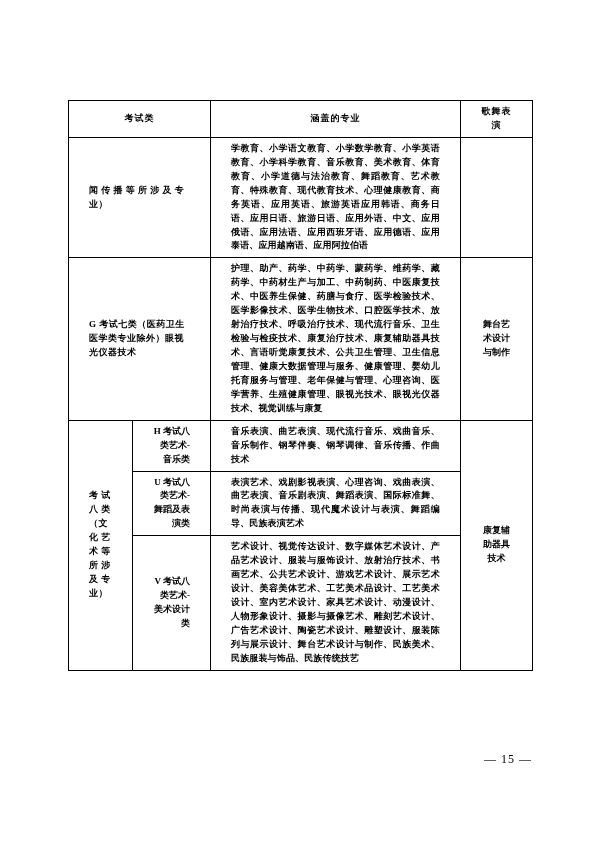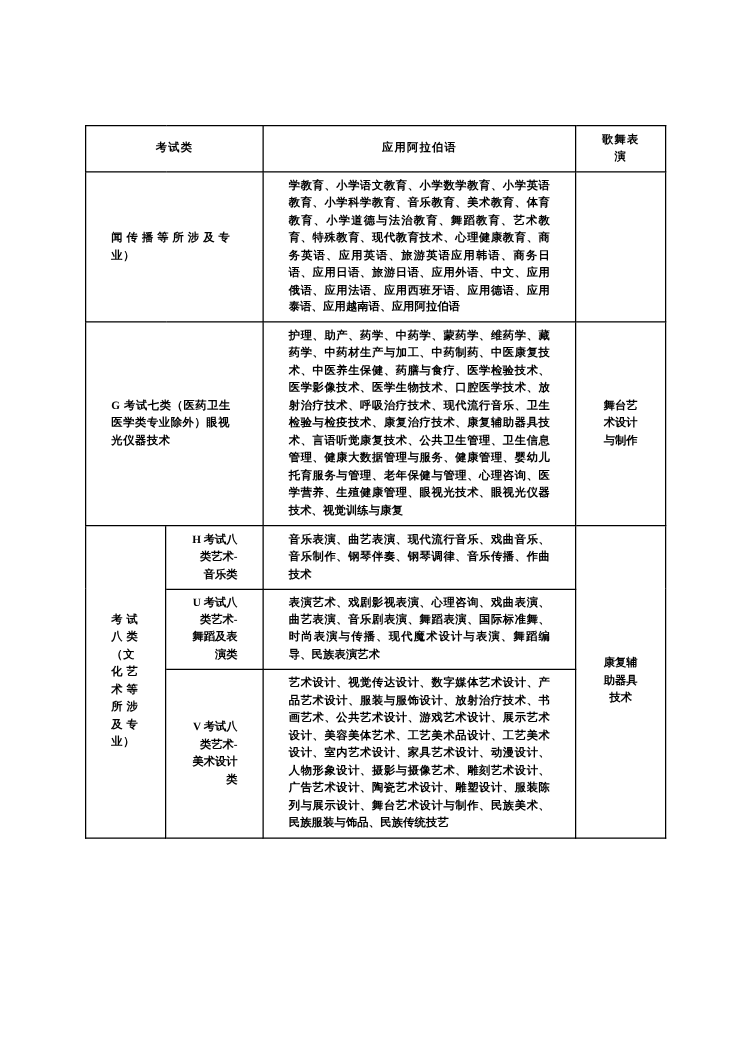--- a/index.html
+++ b/index.html
@@ -93,21 +93,21 @@
   <table class="main">
     <colgroup>
       <col class="col-a">
       <col class="col-b">
       <col class="col-c">
       <col class="col-d">
     </colgroup>
     <thead>
       <tr>
         <th class="hdr" colspan="2">考试类</th>
-        <th class="hdr">应用阿拉伯语</th>
+        <th class="hdr">涵盖的专业</th>
         <th class="hdr">歌舞表演</th>
       </tr>
     </thead>
     <tbody>
       <tr>
         <td class="cat-label" colspan="2">闻 传 播 等 所 涉 及 专 业）</td>
         <td class="body-cell">学教育、小学语文教育、小学数学教育、小学英语教育、小学科学教育、音乐教育、美术教育、体育教育、小学道德与法治教育、舞蹈教育、艺术教育、特殊教育、现代教育技术、心理健康教育、商务英语、应用英语、旅游英语应用韩语、商务日语、应用日语、旅游日语、应用外语、中文、应用俄语、应用法语、应用西班牙语、应用德语、应用泰语、应用越南语、应用阿拉伯语</td>
         <td class="school"></td>
       </tr>
       <tr>
@@ -125,14 +125,15 @@
         <td class="sub-label">U 考试八类艺术-舞蹈及表演类</td>
         <td class="body-cell">表演艺术、戏剧影视表演、心理咨询、戏曲表演、曲艺表演、音乐剧表演、舞蹈表演、国际标准舞、时尚表演与传播、现代魔术设计与表演、舞蹈编导、民族表演艺术</td>
       </tr>
       <tr>
         <td class="sub-label">V 考试八类艺术-美术设计类</td>
         <td class="body-cell">艺术设计、视觉传达设计、数字媒体艺术设计、产品艺术设计、服装与服饰设计、放射治疗技术、书画艺术、公共艺术设计、游戏艺术设计、展示艺术设计、美容美体艺术、工艺美术品设计、工艺美术设计、室内艺术设计、家具艺术设计、动漫设计、人物形象设计、摄影与摄像艺术、雕刻艺术设计、广告艺术设计、陶瓷艺术设计、雕塑设计、服装陈列与展示设计、舞台艺术设计与制作、民族美术、民族服装与饰品、民族传统技艺</td>
       </tr>
     </tbody>
   </table>
 
+  <div class="pagenum">— 15 —</div>
 
 </div>
 
 </body></html>

